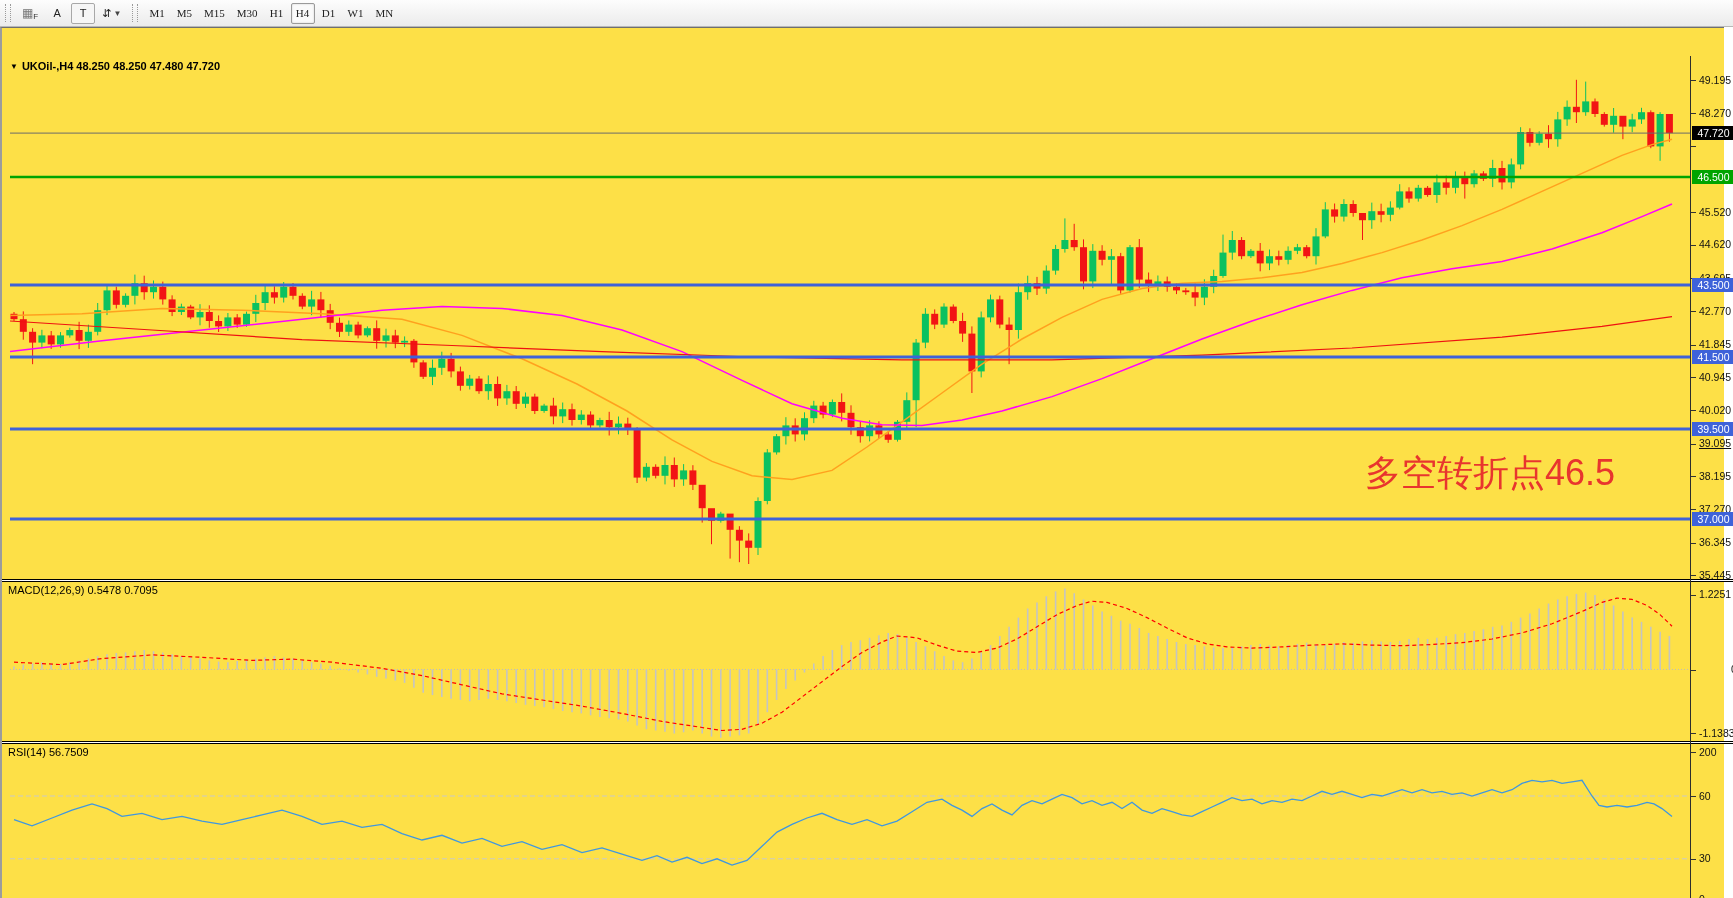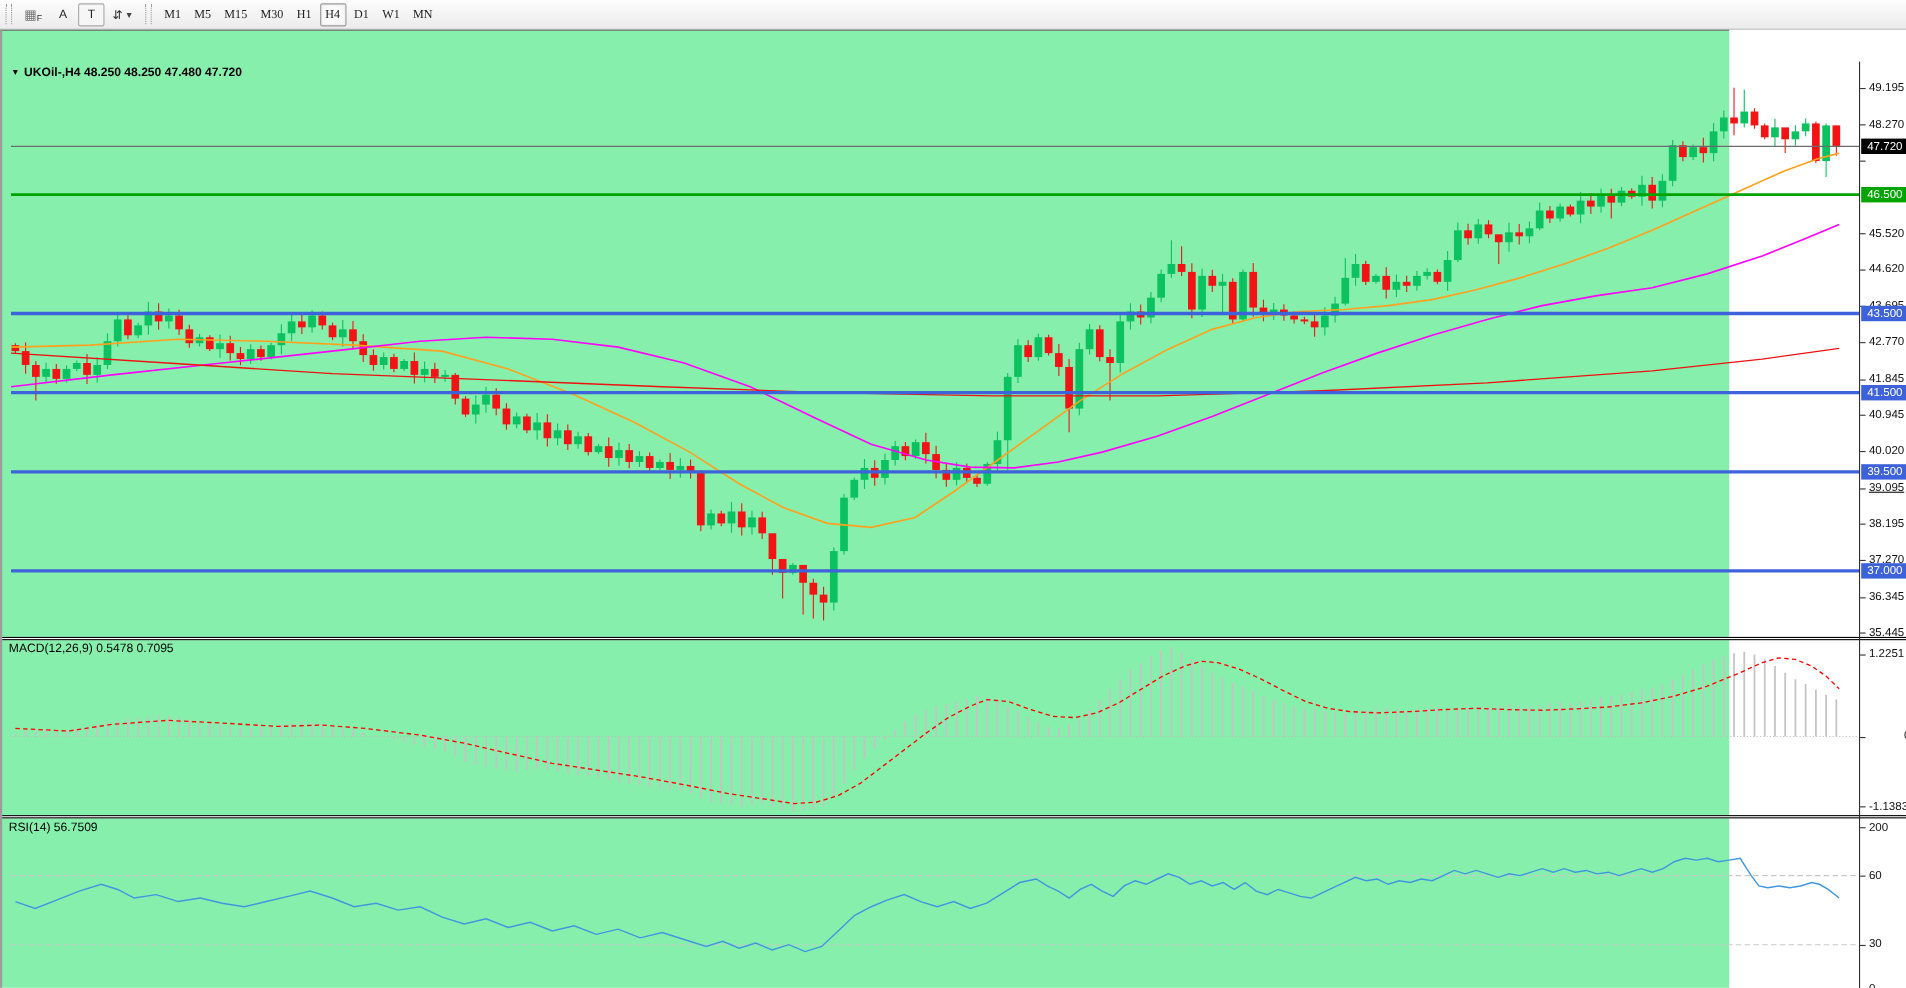--- a/index.html
+++ b/index.html
@@ -12,21 +12,21 @@
   .drag-handle { width:6px; height:18px; border-left:1px dotted #9a9a9a; border-right:1px dotted #9a9a9a; margin:0 5px; }
   .toolbtn { min-width:24px; height:21px; margin:0 1px; padding:0 4px; display:flex; align-items:center; justify-content:center;
              font-size:11px; color:#222; border:1px solid transparent; border-radius:2px; cursor:default; }
   .toolbtn.boxed { border:1px solid #a8a8a8; background:#f6f6f6; }
   .toolbtn.active { border:1px solid #9a9a9a; background:#fafafa; box-shadow:inset 0 0 2px #cfcfcf; }
   .gridglyph { font-size:12px; color:#777; letter-spacing:-1px; }
   .subF { font-size:8px; color:#333; margin-left:1px; margin-top:6px; }
   .caret { font-size:8px; color:#444; margin-left:2px; }
   #tf-group { display:flex; align-items:flex-end;font-family:Liberation Serif, serif; }
   
-  #chartwrap { position:absolute; left:0; top:27px; width:1572px; height:871px; background:#86efac;
+  #chartwrap { position:absolute; left:0; top:27px; width:1724px; height:871px; background:#fde047;
                border-left:2px solid #9c9c9c; border-top:1px solid #6f6f6f; }
   svg { position:absolute; left:0; }
   #main-svg { top:28px; height:523px; width:1689px; }
   #macd-svg { top:554px; height:159px; width:1689px; }
   #rsi-svg  { top:716px; height:163px; width:1689px; }
   .sep { position:absolute; left:0; width:1733px; background:#fff; border-top:1px solid #000; border-bottom:1px solid #000; height:3px; }
   #sep1 { top:551px; } #sep2 { top:713px; }
   #axis-border { position:absolute; left:1688px; top:28px; width:1px; height:851px; background:#2e2e2e; }
   
   #chart-title { position:absolute; left:8px; top:32px; font-size:11px; font-weight:700; color:#000; }
@@ -635,20 +635,21 @@
   <div class="sep" id="sep1"></div>
   <div class="sep" id="sep2"></div>
 
   <div id="axis-border"></div>
 
   <div id="chart-title">
     <span class="tri">▼</span><span>UKOil-,H4  48.250 48.250 47.480 47.720</span>
   </div>
   <div class="panel-label" id="macd-label">MACD(12,26,9) 0.5478 0.7095</div>
   <div class="panel-label" id="rsi-label">RSI(14) 56.7509</div>
+  <div id="annotation" style="color: rgb(232, 53, 46);">多空转折点46.5</div>
 
   <div id="axis-labels">
       <div class="tickmark" style="top: 52px;"></div>
       <div class="tick" style="top: 46px;">49.195</div>
       <div class="tickmark" style="top: 85px;"></div>
       <div class="tick" style="top: 79px;">48.270</div>
       <div class="tickmark" style="top: 118px;"></div>
       <div class="tick" style="top: 111px; margin-left: 43px;">47.370</div>
       <div class="tickmark" style="top: 184px;"></div>
       <div class="tick" style="top: 178px;">45.520</div>

